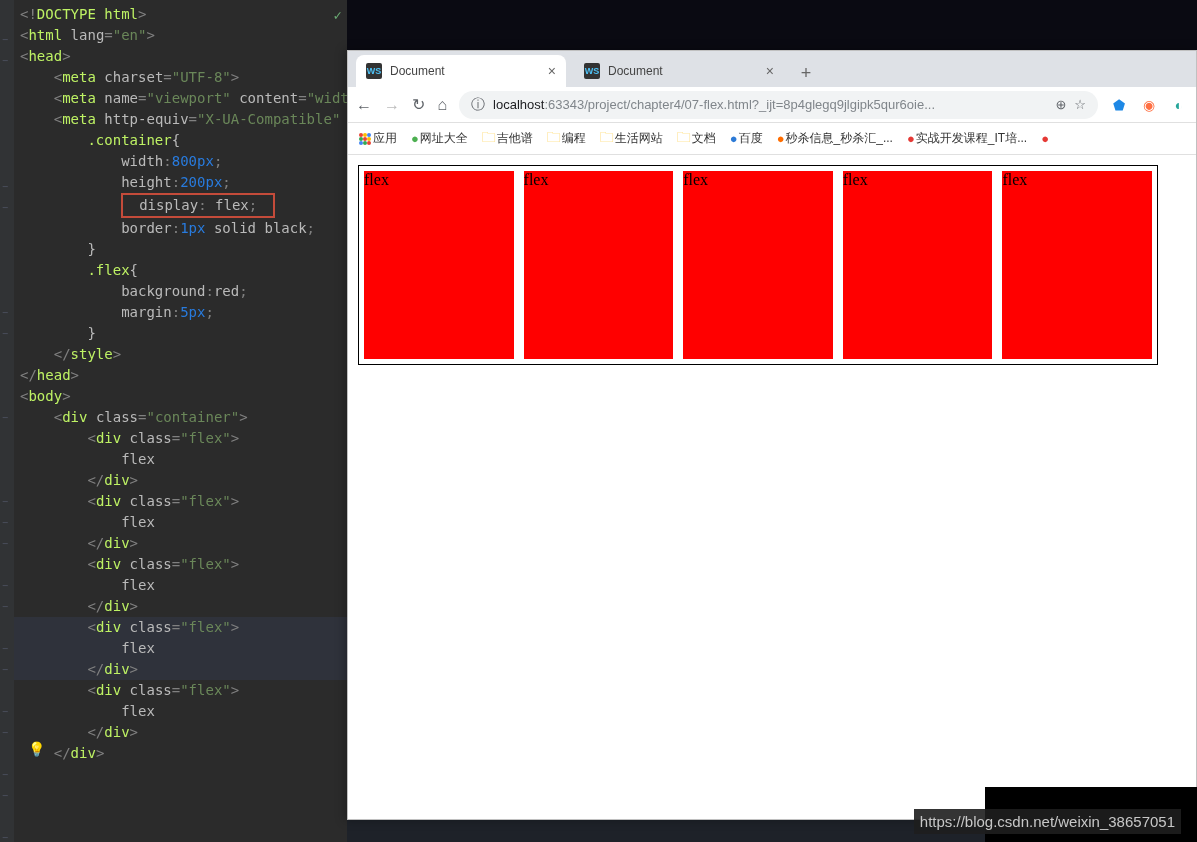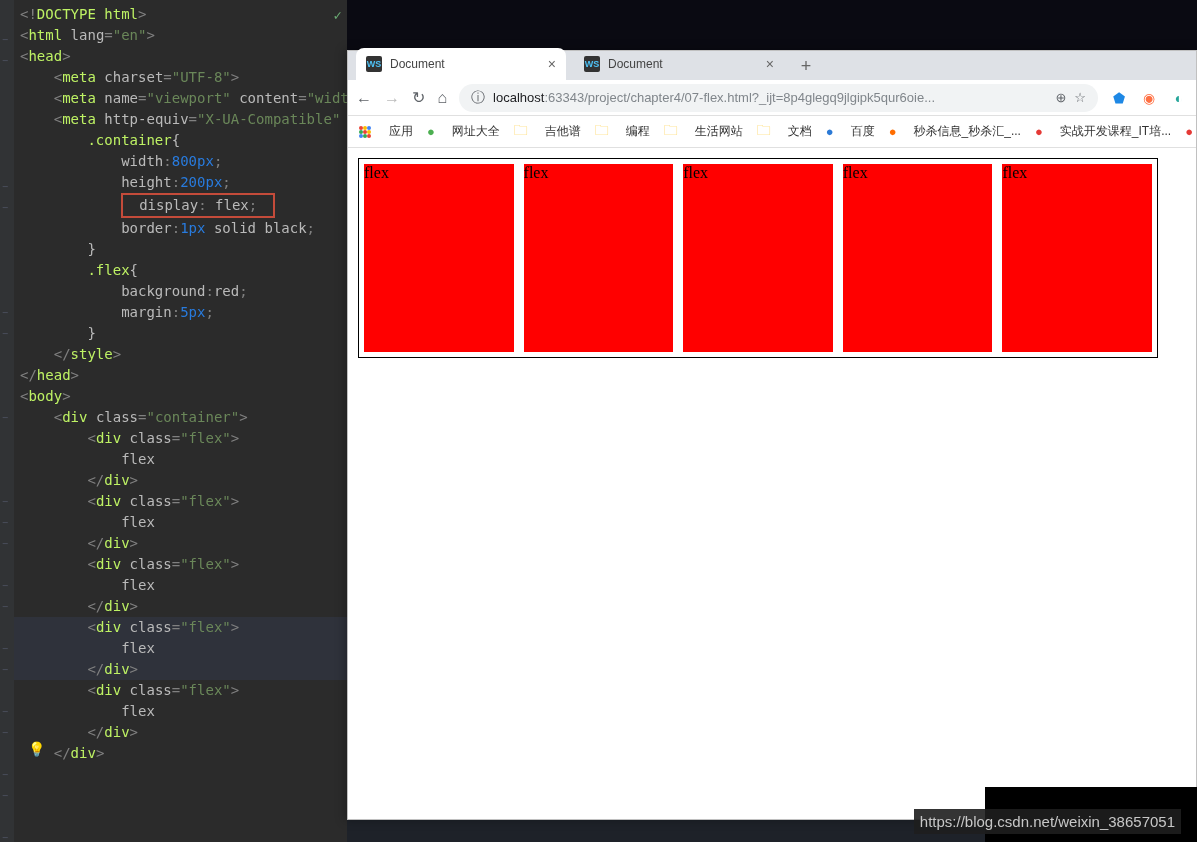--- a/index.html
+++ b/index.html
@@ -74,21 +74,21 @@
 }
 .top-strip {
   position: absolute;
   left: 347px;
   top: 0;
   width: 850px;
   height: 50px;
   background: #0a0a12;
 }
 .tab-bar {
-  height: 29px;
+  height: 36px;
   background: #dee1e6;
   display: flex;
   align-items: flex-end;
   padding-left: 8px;
 }
 .tab {
   height: 32px;
   width: 210px;
   background: #fff;
   border-radius: 8px 8px 0 0;
@@ -148,21 +148,21 @@
   height: 32px;
   background: #fff;
   display: flex;
   align-items: center;
   padding: 0 10px;
   gap: 14px;
   border-bottom: 1px solid #e0e0e0;
   font-size: 12px;
   color: #333;
 }
-.bm-item { display: flex; align-items: center; gap: 17px; cursor: pointer; white-space: nowrap; }
+.bm-item { display: flex; align-items: center; gap: 1px; cursor: pointer; white-space: nowrap; }
 .bm-folder { color: #ffd04c; font-size: 14px; }
 
 .viewport {
   padding: 10px;
   background: #fff;
 }
 .container-box {
   width: 800px;
   height: 200px;
   display: flex;

